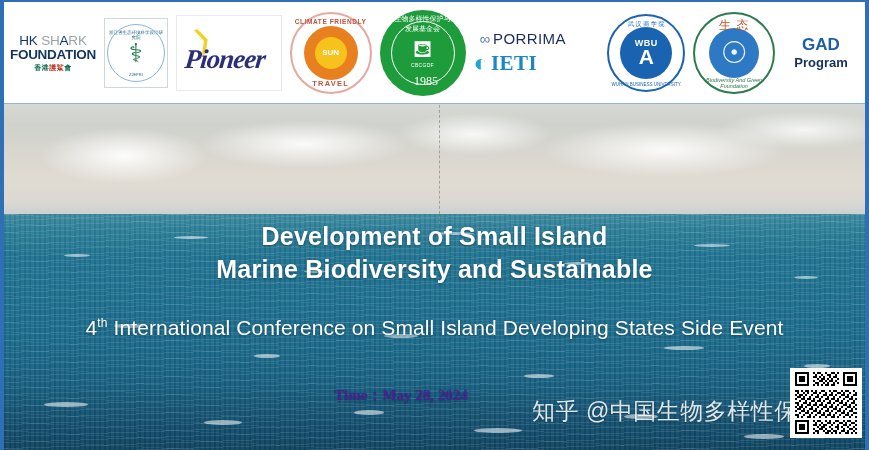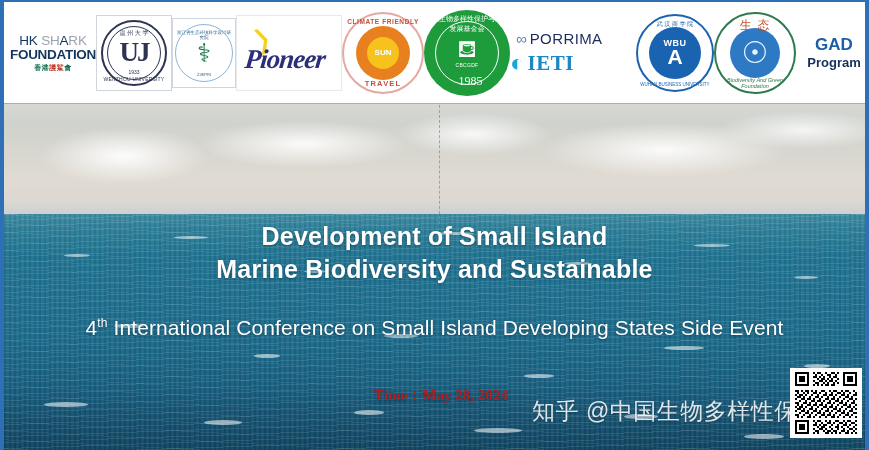--- a/index.html
+++ b/index.html
@@ -216,23 +216,22 @@
     white-space: nowrap;
   }
   #subtitle sup { font-size: 12px; vertical-align: super; }
 
   #time-line {
     position:absolute; left:0; top:386px; width:794px;
     text-align:center; z-index:4;
     font-family: "Liberation Serif", serif;
     font-size: 15px;
     font-weight: bold;
-    color: #b91c1c;
+    color: #4c1d95;
     text-shadow: 0 1px 3px rgba(0,40,60,.6);
-    padding-left: 40px;
   }
 
   
   #watermark {
     position:absolute; left:528px; top:396px;
     z-index:7;
     font-size: 23px;
     color: rgba(255,255,255,.86);
     letter-spacing: .5px;
     white-space: nowrap;
@@ -260,30 +259,20 @@
     <div class="logo hkshark">
       <div class="l1">
         <span>HK </span><span class="grey">SH</span><span>A</span><span class="grey">RK</span>
       </div>
       <div class="l2">FOUNDATION</div>
       <div class="l3">
         <span>香港</span><b>護鯊</b><span>會</span>
       </div>
     </div>
 
-    <div class="logo">
-      <div class="logo-box wzu-box">
-        <div class="seal wzu">
-          <span class="arc-t">温 州 大 学</span>
-          <span class="uj">UJ</span>
-          <span class="yr">1933</span>
-          <span class="arc-b">WENZHOU UNIVERSITY</span>
-        </div>
-      </div>
-    </div>
 
     <div class="logo">
       <div class="logo-box grncirc-box">
         <div class="seal grncirc">
           <span class="top-t">浙江省生态环境科学设计研究院</span>
           <span class="cross">⚕</span>
           <span class="bot-t">ZJEPRI</span>
         </div>
       </div>
     </div>

